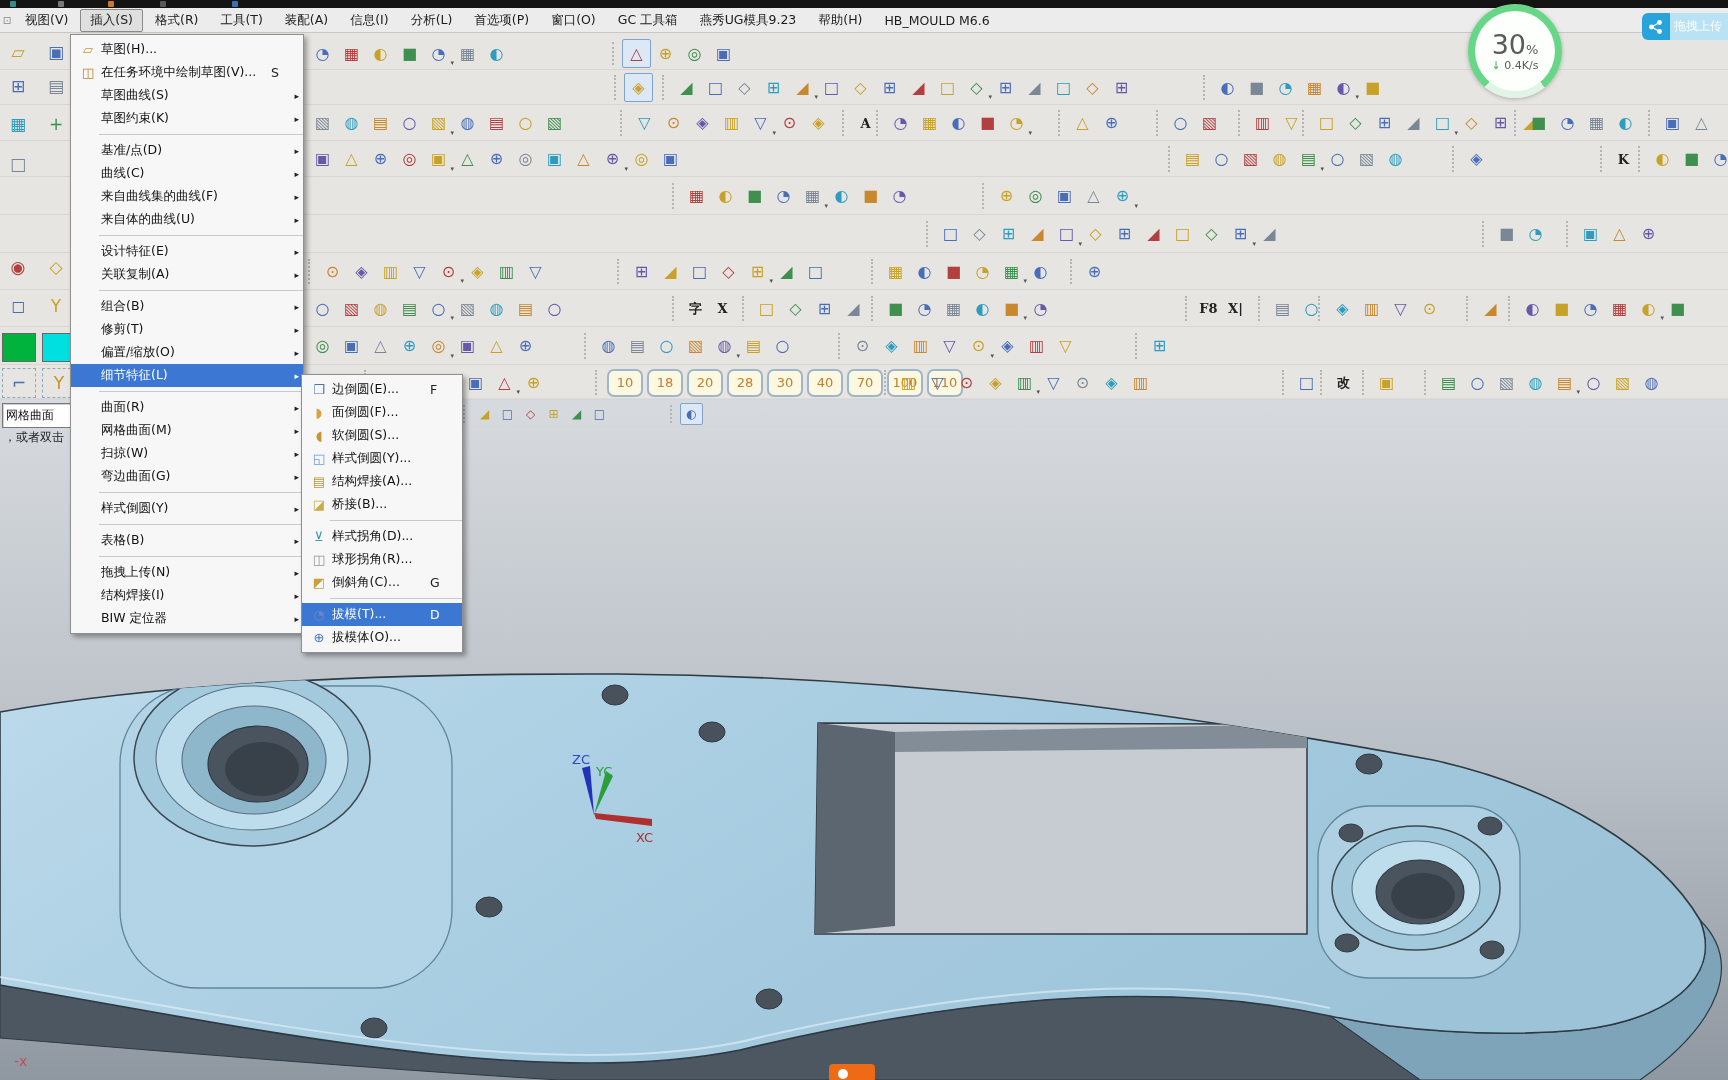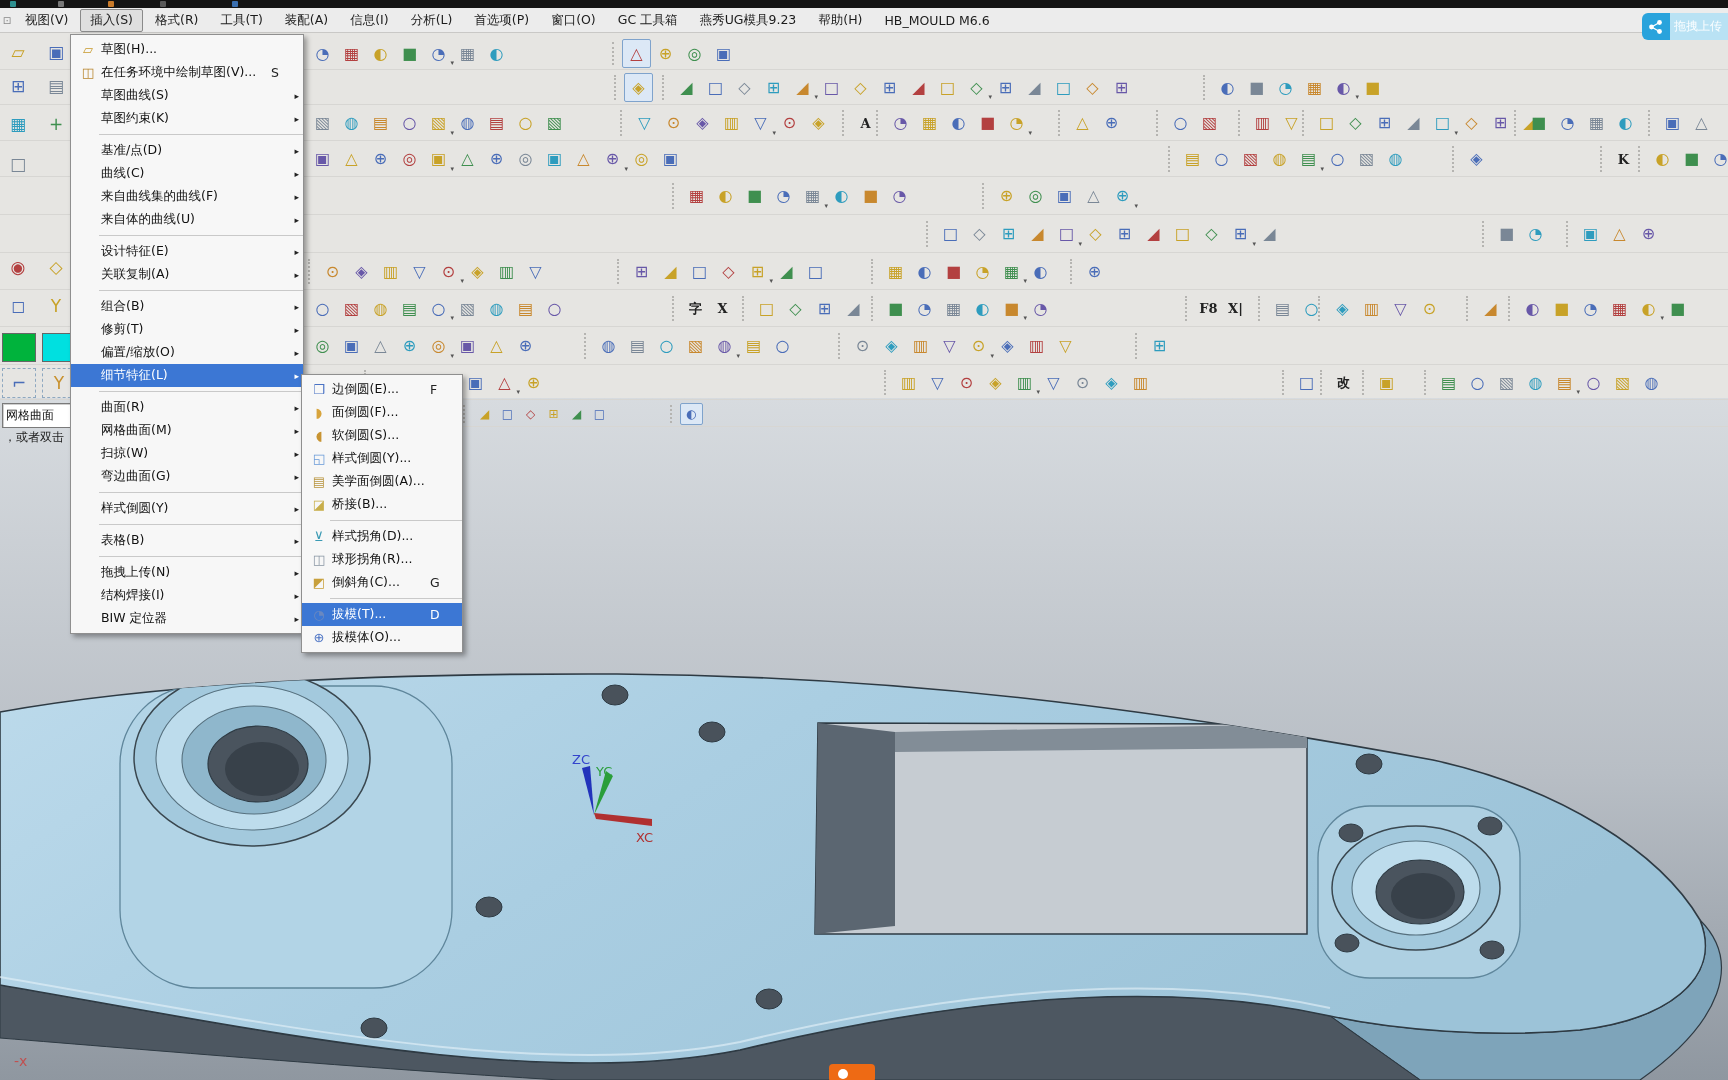--- a/index.html
+++ b/index.html
@@ -939,20 +939,32 @@
             <span class="glyph" style="color: rgb(74, 109, 184);">▣</span>
           </span>
           <span class="icon-cell">
             <span class="glyph" style="color: rgb(179, 64, 64);">△</span>
             <span class="caret">▾</span>
           </span>
           <span class="icon-cell">
             <span class="glyph" style="color: rgb(200, 162, 40);">⊕</span>
           </span>
         </div>
+        <div class="tb-seg" style="left: 595px;">
+          <span class="grip"></span>
+          <span class="num-chip">10</span>
+          <span class="num-chip">18</span>
+          <span class="num-chip">20</span>
+          <span class="num-chip">28</span>
+          <span class="num-chip">30</span>
+          <span class="num-chip">40</span>
+          <span class="num-chip">70</span>
+          <span class="num-chip">100</span>
+          <span class="num-chip">110</span>
+        </div>
         <div class="tb-seg" style="left: 884px;">
           <span class="grip"></span>
           <span class="icon-cell">
             <span class="glyph" style="color: rgb(200, 162, 40);">▥</span>
           </span>
           <span class="icon-cell">
             <span class="glyph" style="color: rgb(74, 109, 184);">▽</span>
           </span>
           <span class="icon-cell">
             <span class="glyph" style="color: rgb(179, 64, 64);">⊙</span>
@@ -1346,21 +1358,21 @@
         <span class="mi-arrow"></span>
       </div>
       <div class="menu-item">
         <span class="mi-icon" style="color: rgb(106, 155, 216);">◱</span>
         <span class="mi-label">样式倒圆(Y)...</span>
         <span class="mi-accel"></span>
         <span class="mi-arrow"></span>
       </div>
       <div class="menu-item">
         <span class="mi-icon" style="color: rgb(184, 148, 62);">▤</span>
-        <span class="mi-label">美学面倒圆(A)...</span>
+        <span class="mi-label">结构焊接(A)...</span>
         <span class="mi-accel"></span>
         <span class="mi-arrow"></span>
       </div>
       <div class="menu-item">
         <span class="mi-icon" style="color: rgb(200, 174, 74);">◪</span>
         <span class="mi-label">桥接(B)...</span>
         <span class="mi-accel"></span>
         <span class="mi-arrow"></span>
       </div>
       <div class="menu-sep"></div>
@@ -1390,20 +1402,31 @@
         <span class="mi-arrow"></span>
       </div>
       <div class="menu-item">
         <span class="mi-icon" style="color: rgb(74, 114, 196);">⊕</span>
         <span class="mi-label">拔模体(O)...</span>
         <span class="mi-accel"></span>
         <span class="mi-arrow"></span>
       </div>
     </div>
 
+  <div class="speed-circle">
+    <div class="speed-inner">
+      <div class="speed-pct">
+        <span>30</span><span class="pct-sign">%</span>
+      </div>
+      <div class="speed-rate">
+        <span class="dl-arrow">↓</span>
+        <span>0.4K/s</span>
+      </div>
+    </div>
+  </div>
 
   <div class="upload-badge">
     <div class="badge-iconbox">
       <svg width="18" height="18" viewBox="0 0 18 18">
         <circle cx="4.5" cy="9" r="2.4" fill="#fff"></circle>
         <circle cx="12.5" cy="4.5" r="2.4" fill="#fff"></circle>
         <circle cx="12.5" cy="13.5" r="2.4" fill="#fff"></circle>
         <path d="M4.5,9 L12.5,4.5 M4.5,9 L12.5,13.5" stroke="#fff" stroke-width="1.4"></path>
       </svg>
     </div>

